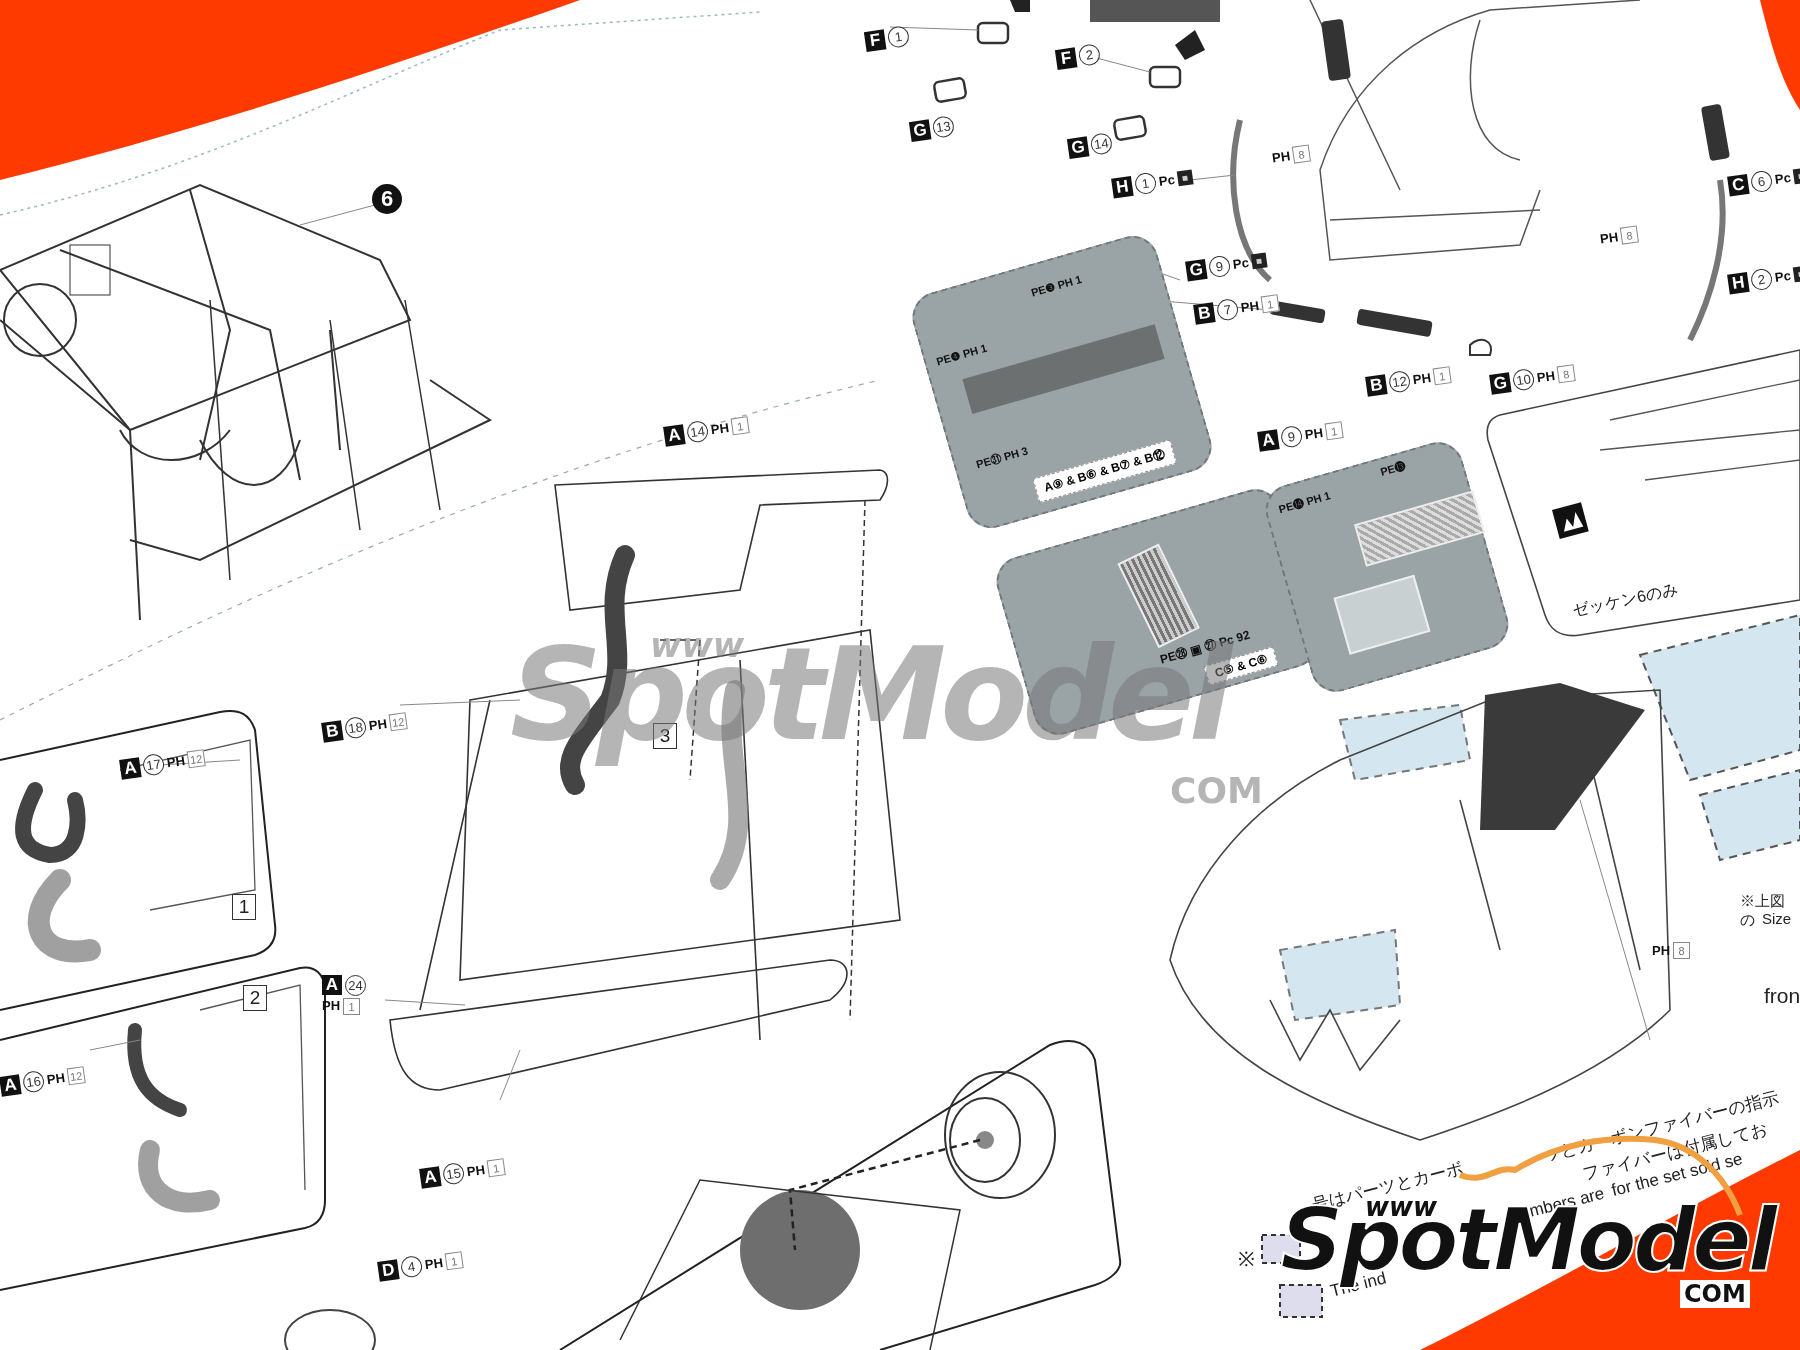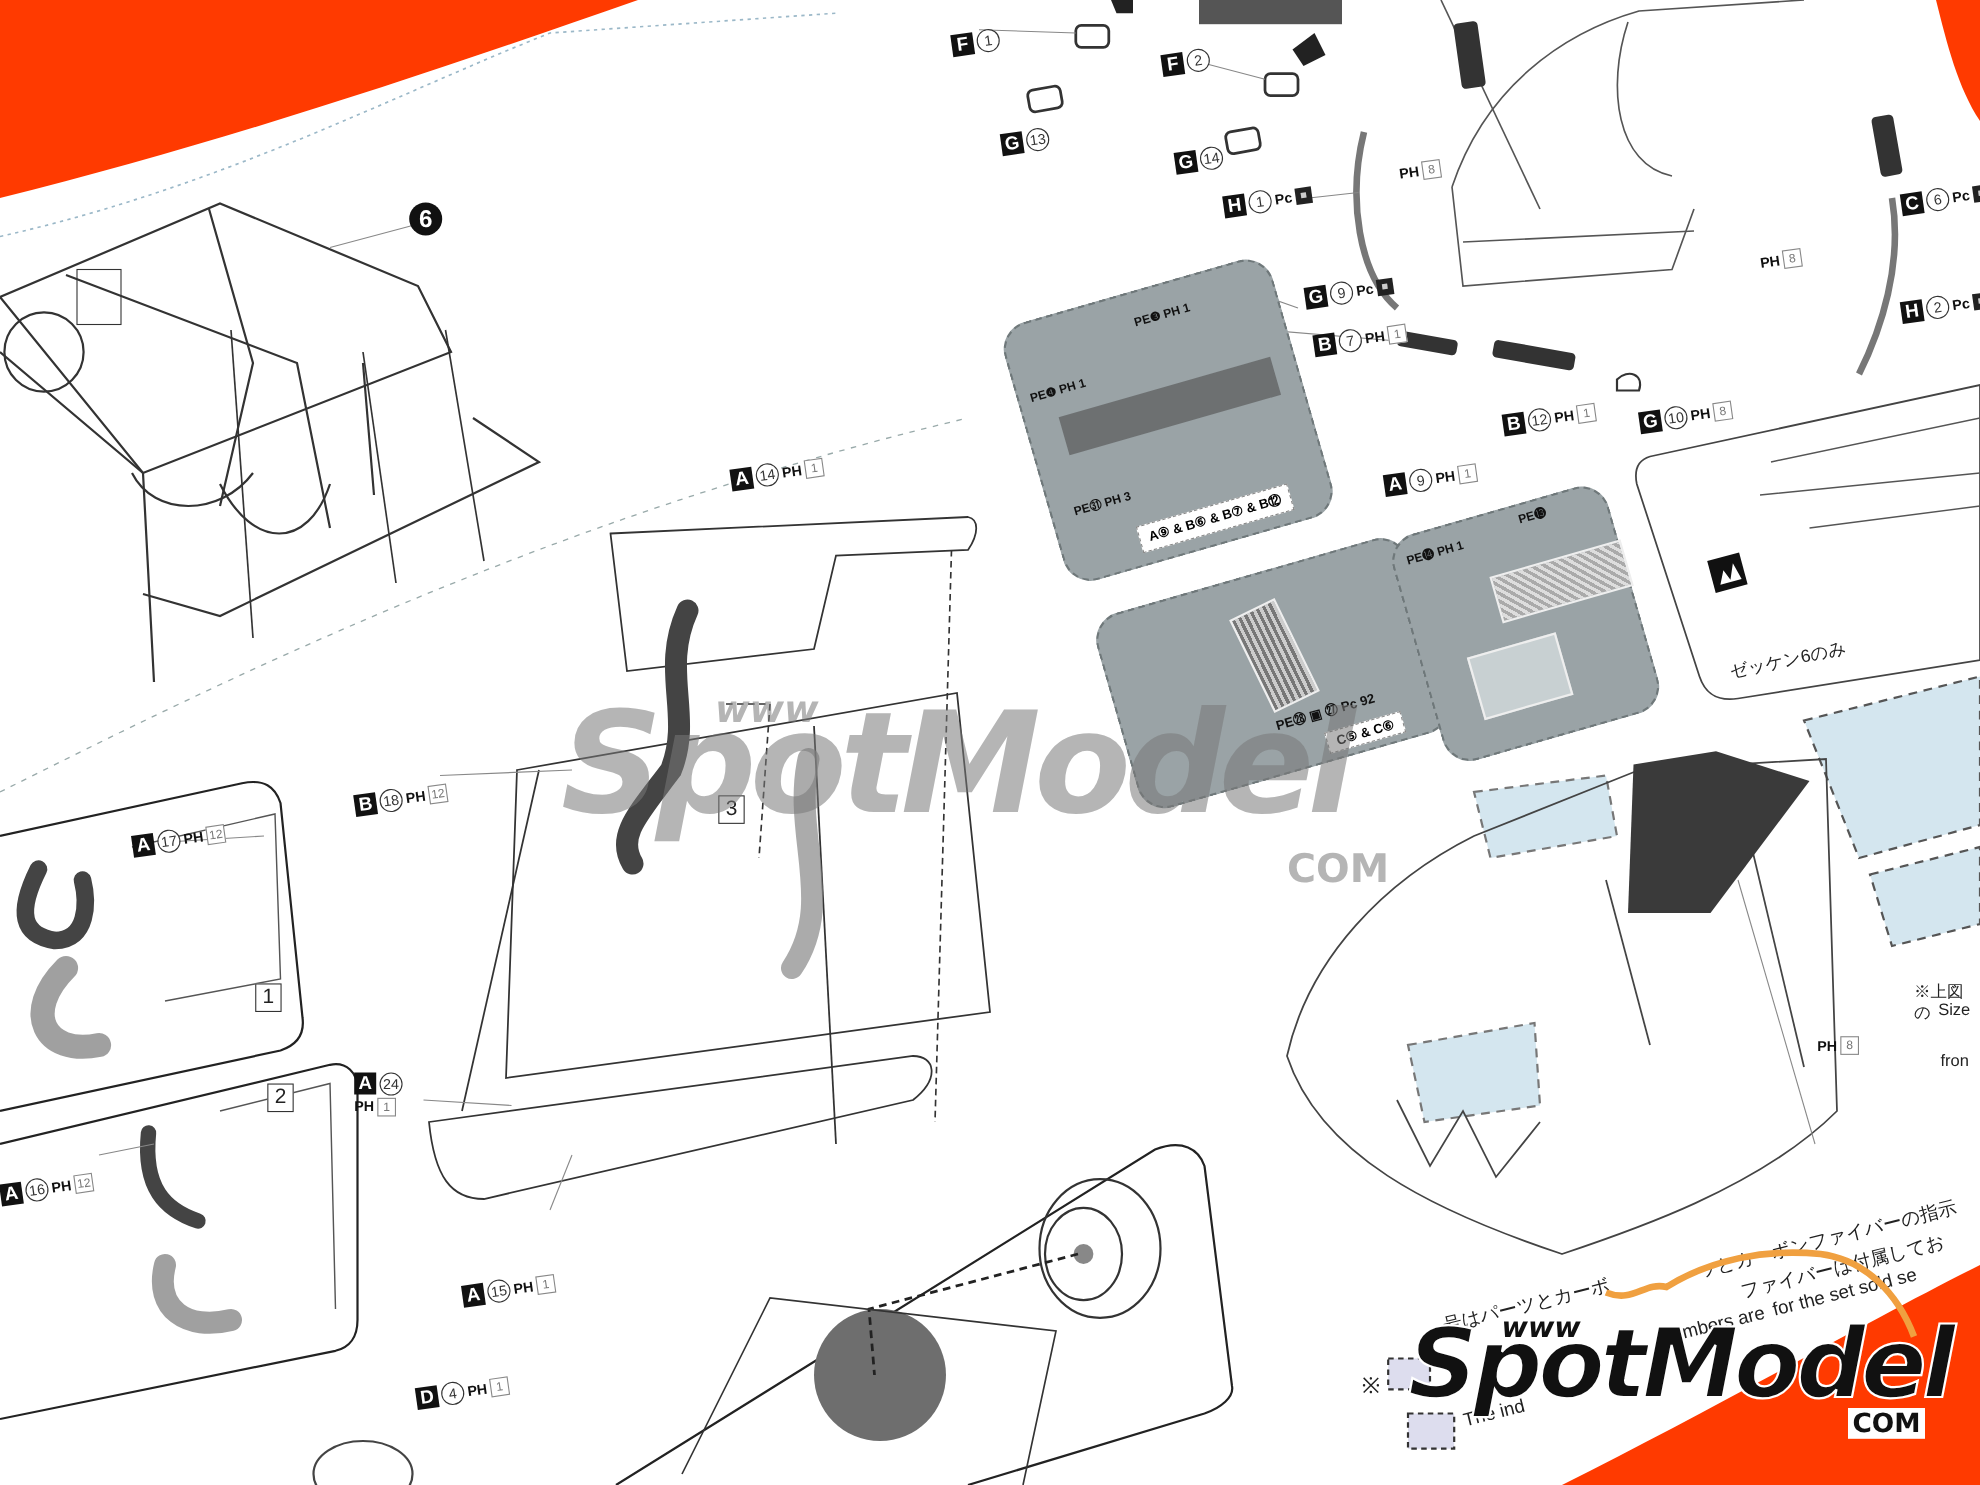--- a/index.html
+++ b/index.html
@@ -289,21 +289,21 @@
   <div class="panel-gray" style="left:1285px;top:460px;width:200px;height:210px;transform:rotate(-16deg);">
     <div class="lbl" style="left:12px;top:14px;font-size:11px;font-weight:bold;">PE⓮ PH 1</div>
     <div class="lbl" style="left:120px;top:6px;font-size:11px;font-weight:bold;">PE⓭</div>
     <div style="position:absolute;left:80px;top:55px;width:120px;height:40px;border:2px solid #eee;background:repeating-linear-gradient(45deg,#aaa 0 3px,#ddd 3px 6px);"></div>
     <div style="position:absolute;left:40px;top:120px;width:80px;height:55px;border:2px solid #eee;background:#c8d0d2;"></div>
   </div>
 
   <div class="note" style="left:1572px;top:590px;transform:rotate(-12deg);font-size:16px;">ゼッケン6のみ</div>
   <div class="note" style="left:1740px;top:892px;font-size:15px;">※上図の</div>
   <div class="note" style="left:1762px;top:910px;font-size:15px;">Size</div>
-  <div class="note" style="left:1764px;top:956px;font-size:15px;">fron</div>
+  <div class="note" style="left:1764px;top:984px;font-size:21px;">fron</div>
   <div class="note" style="left:1540px;top:1115px;transform:rotate(-14deg);font-size:17px;">ッとカーボンファイバーの指示</div>
   <div class="note" style="left:1580px;top:1140px;transform:rotate(-14deg);font-size:17px;">ファイバーは付属してお</div>
   <div class="note" style="left:1610px;top:1165px;transform:rotate(-14deg);font-size:17px;">for the set sold se</div>
   <div class="note" style="left:1310px;top:1175px;transform:rotate(-14deg);font-size:17px;">号はパーツとカーボ</div>
   <div class="note" style="left:1510px;top:1195px;transform:rotate(-14deg);font-size:17px;">numbers are</div>
   <div class="note" style="left:1330px;top:1275px;transform:rotate(-14deg);font-size:17px;">The ind</div>
   <div class="note" style="left:1238px;top:1245px;font-size:20px;">※</div>
 
   <div class="wm" style="left:650px;top:625px;color:rgba(120,120,120,.55);font-size:34px;">www</div>
   <div class="wm" style="left:510px;top:620px;color:rgba(120,120,120,.55);font-size:128px;letter-spacing:-6px;">SpotModel</div>

